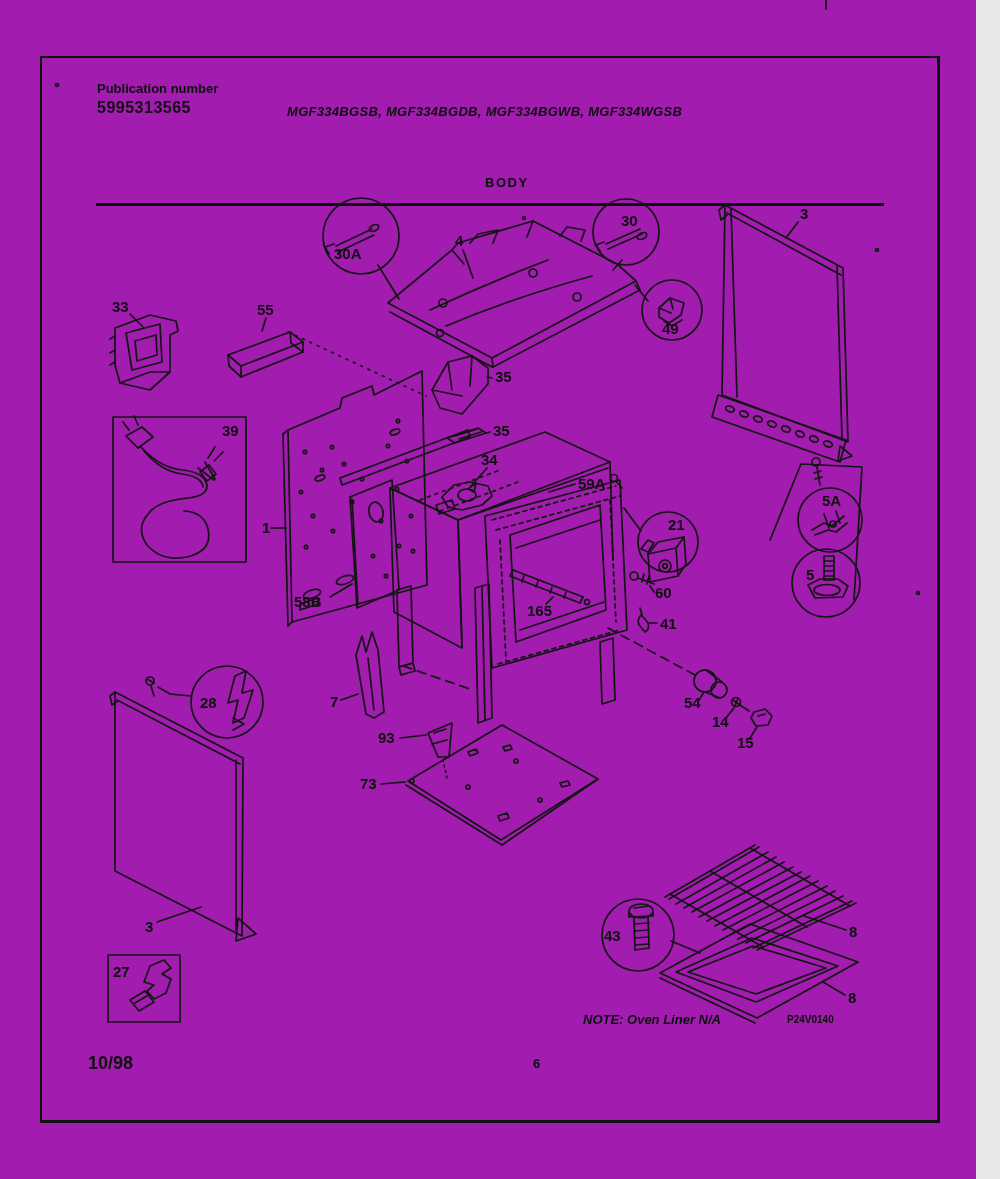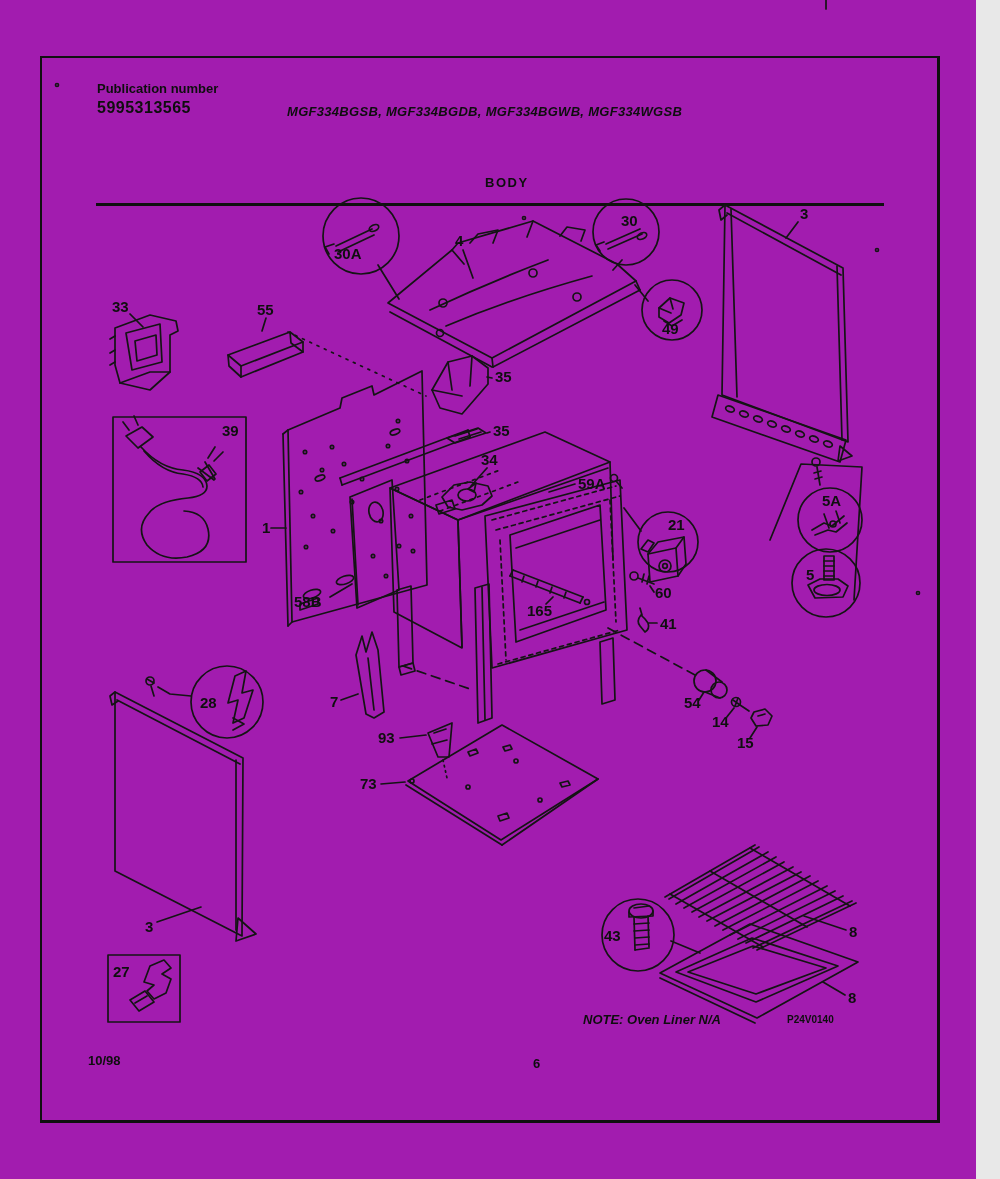--- a/index.html
+++ b/index.html
@@ -26,21 +26,21 @@
 
 <div class="canvas">
   <div class="page-border"></div>
 
   <div class="t" style="left:97px;top:81px;font-size:13px;">Publication number</div>
   <div class="t" style="left:97px;top:99px;font-size:16px;letter-spacing:.5px;">5995313565</div>
   <div class="t" style="left:287px;top:104px;font-size:13px;letter-spacing:.3px;font-style:italic;">MGF334BGSB, MGF334BGDB, MGF334BGWB, MGF334WGSB</div>
   <div class="t" style="left:485px;top:175px;font-size:13px;letter-spacing:1.5px;">BODY</div>
   <div class="rule"></div>
 
-  <div class="t" style="left:88px;top:1053px;font-size:13px;">10/98</div>
+  <div class="t" style="left:88px;top:1053px;font-size:18px;">10/98</div>
   <div class="t" style="left:533px;top:1056px;font-size:13px;">6</div>
   <div class="t" style="left:583px;top:1012px;font-size:13px;font-style:italic;">NOTE: Oven Liner N/A</div>
   <div class="t" style="left:787px;top:1014px;font-size:10px;">P24V0140</div>
 
   <svg class="art" width="1000" height="1179" viewBox="0 0 1000 1179">
 
     <g>
       <line x1="826" y1="0" x2="826" y2="9" class="thick"></line>
       <circle class="ink" cx="57" cy="85" r="1.5"></circle>
       <circle class="ink" cx="877" cy="250" r="1.5"></circle>

